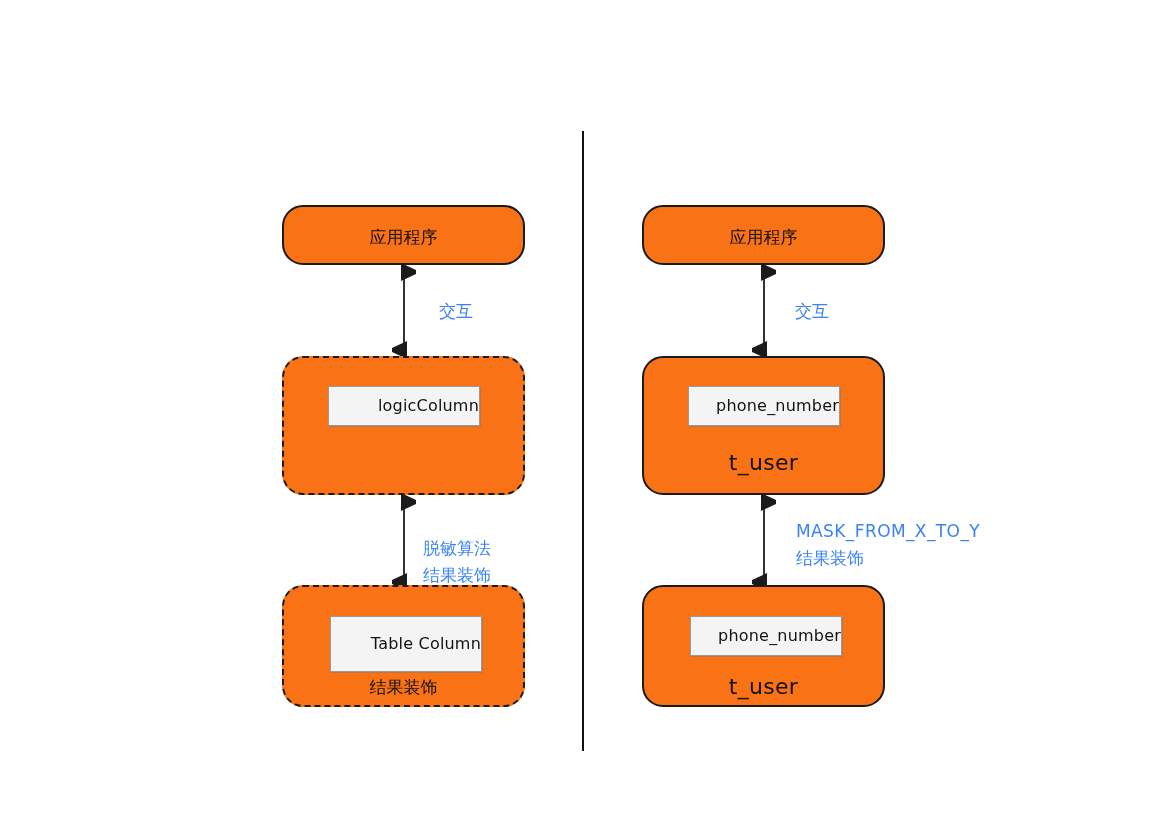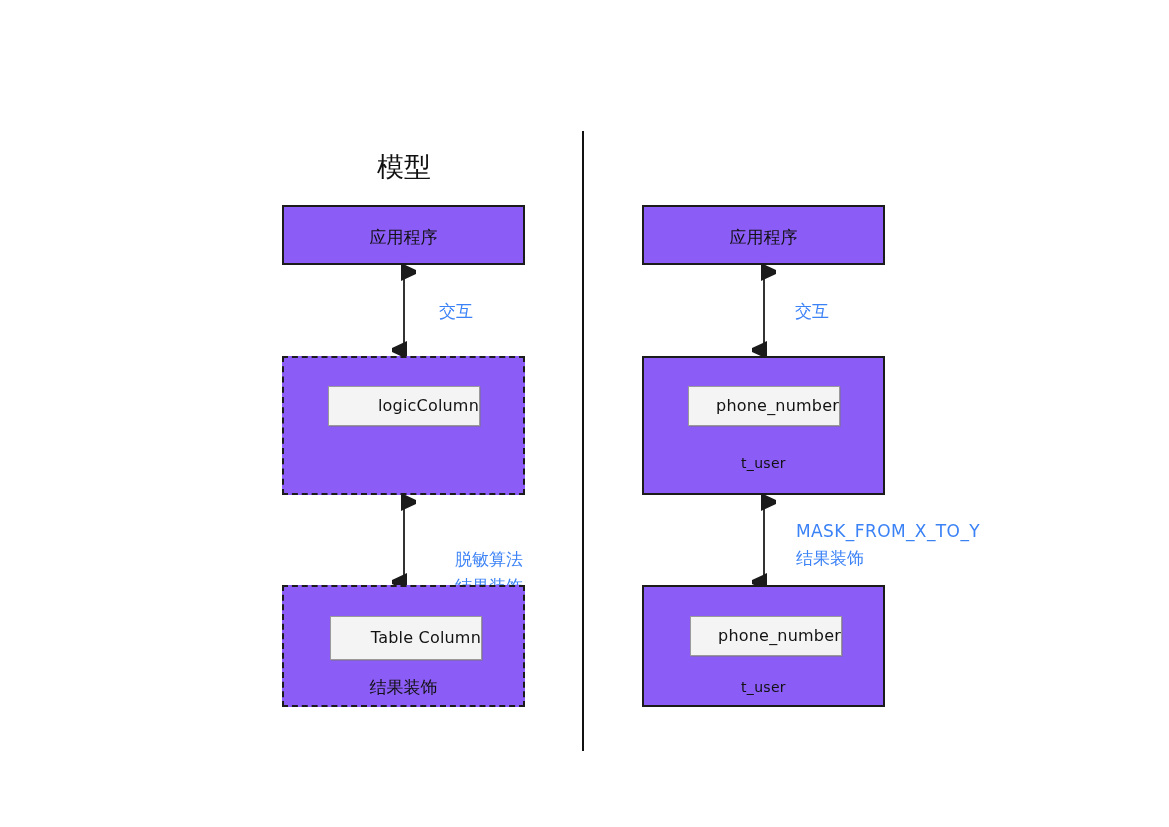--- a/index.html
+++ b/index.html
@@ -36,21 +36,22 @@
   .divider {
     position: absolute;
     width: 2px;
     background: #111111;
   }
 
   
   .node {
     position: absolute;
     box-sizing: border-box;
-    background: #8b5cf6;
+    background: #f97316;
+    border-radius: 21px;
   }
   .node.solid {
     border: 2px solid #1b1b1b;
   }
   .node.dashed {
     border: 2px dashed #1b1b1b;
   }
 
   
   .node .node-caption {
@@ -61,21 +62,21 @@
     white-space: nowrap;
   }
 
   .caption-cn {
     font-size: 17px;
     line-height: 22px;
     color: #111111;
     font-family: "DejaVu Sans", "Liberation Sans", sans-serif;
   }
   .caption-mono {
-    font-size: 14px;
+    font-size: 22px;
     line-height: 22px;
     color: #111111;
     letter-spacing: 0.3px;
     font-family: "DejaVu Sans", "Liberation Sans", sans-serif;
   }
 
   
   .chip {
     position: absolute;
     box-sizing: border-box;
@@ -119,21 +120,20 @@
     line-height: 27px;
     letter-spacing: 0.4px;
     font-family: "DejaVu Sans", "Liberation Sans", sans-serif;
   }
 </style>
 </head>
 <body>
 
 <div id="canvas">
 
-  <div class="panel-title" style="left:304px; top:150px; width:200px;">模型</div>
 
   <div class="node solid" style="left:282px; top:205px; width:243px; height:60px;">
     <div class="node-caption caption-cn" style="top:19px;">应用程序</div>
   </div>
 
   <svg class="arrow" style="left:392px; top:263px;" width="24" height="96" viewBox="0 0 24 96">
     <defs>
       <marker id="lt-up" markerWidth="10" markerHeight="10" refX="5" refY="8" orient="auto">
         <path d="M5,0 L9.5,9.5 L0.5,9.5 Z" fill="#1b1b1b"></path>
       </marker>
@@ -159,27 +159,27 @@
       <marker id="lb-up" markerWidth="10" markerHeight="10" refX="5" refY="8" orient="auto">
         <path d="M5,0 L9.5,9.5 L0.5,9.5 Z" fill="#1b1b1b"></path>
       </marker>
       <marker id="lb-dn" markerWidth="10" markerHeight="10" refX="5" refY="2" orient="auto">
         <path d="M5,10 L0.5,0.5 L9.5,0.5 Z" fill="#1b1b1b"></path>
       </marker>
     </defs>
     <line x1="12" y1="9" x2="12" y2="89" stroke="#333" stroke-width="2" marker-start="url(#lb-up)" marker-end="url(#lb-dn)"></line>
   </svg>
 
-  <div class="edge-label lbl-cn" style="left:423px; top:546px;margin-left:32px;">
+  <div class="edge-label lbl-cn" style="left:423px; top:535px;">
     <span class="line">脱敏算法</span>
     <span class="line">结果装饰</span>
   </div>
 
   <div class="node dashed" style="left:282px; top:585px; width:243px; height:122px;">
-    <div class="chip" style="left:46px; top:29px; width:152px; height:44px;">
+    <div class="chip" style="left:46px; top:29px; width:152px; height:56px;">
       <span class="chip-label">Table Column</span>
     </div>
     <div class="node-caption caption-cn" style="top:89px;">结果装饰</div>
   </div>
 
   <div class="divider" style="left:582px; top:131px; height:620px;"></div>
 
 
   <div class="node solid" style="left:642px; top:205px; width:243px; height:60px;">
     <div class="node-caption caption-cn" style="top:19px;">应用程序</div>

